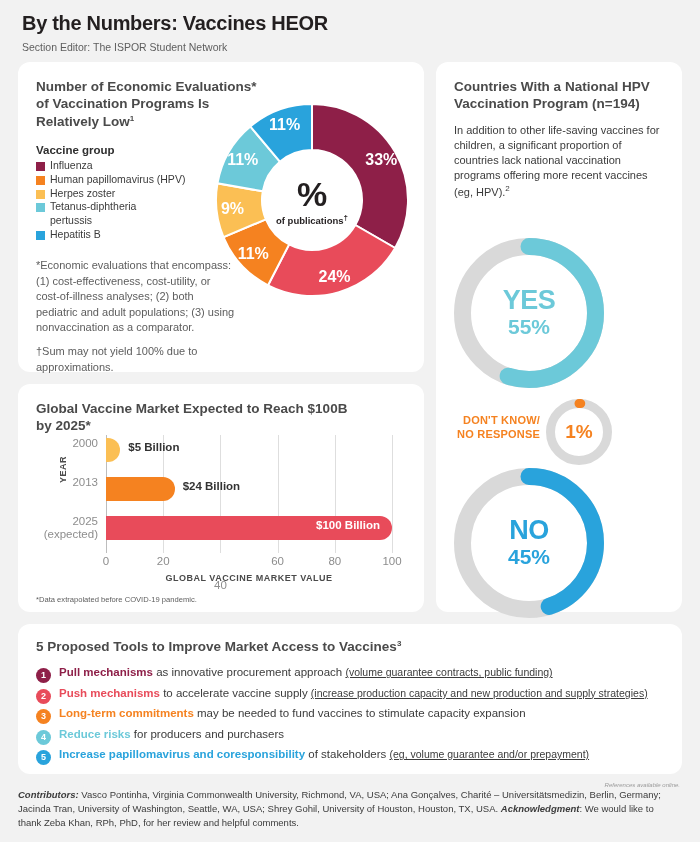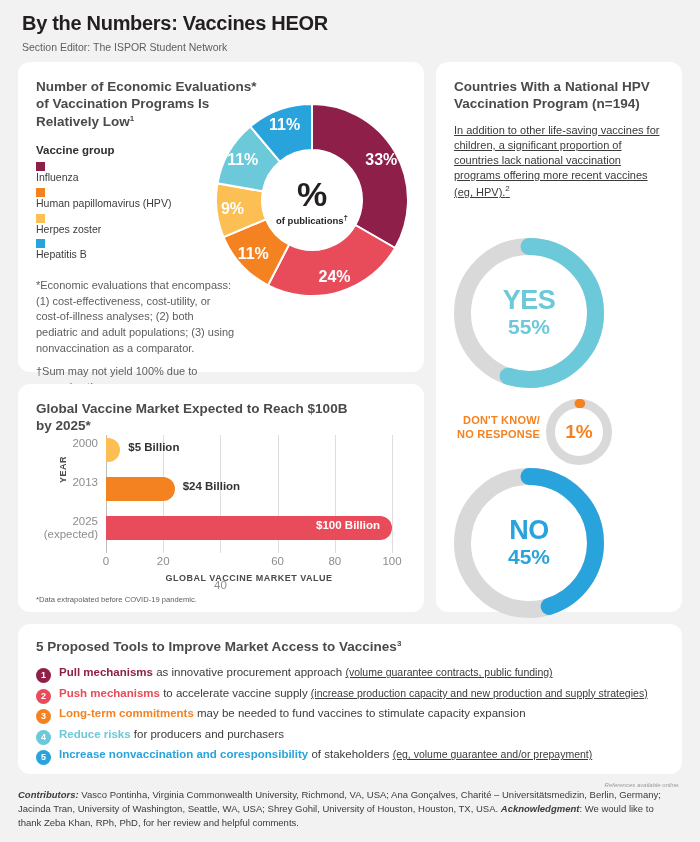--- a/index.html
+++ b/index.html
@@ -26,21 +26,21 @@
 
   .card-h {
     font-size: 13.5px; font-weight: 700; color: #4a4a4a; line-height: 1.28;
   }
   .sup { font-size: 8px; vertical-align: super; }
 
   
   #card-donut { left: 18px; top: 62px; width: 406px; height: 310px; padding: 16px 18px; }
   .legend-title { font-size: 11.5px; font-weight: 700; color: #2f2f2f; margin-top: 14px; }
   .legend { margin-top: 3px; }
-  .legend-row { display: flex; align-items: flex-start; font-size: 10.5px; color: #3b3b3b; line-height: 1.32; flex-direction: column; }
+  .legend-row { display: flex; align-items: flex-start; font-size: 10.5px; color: #3b3b3b; line-height: 1.32; }
   .sw { width: 9px; height: 9px; flex: 0 0 9px; margin-top: 3px; margin-right: 5px; }
   .legend-row .lbl { white-space: pre-line; }
   .fn { font-size: 11px; color: #5d5d5d; line-height: 1.42; }
   .fn-1 { margin-top: 16px; width: 200px; }
   .fn-2 { margin-top: 8px; width: 215px; }
 
   .donut-wrap { position: absolute; left: 196px; top: 22px; width: 196px; height: 235px; }
   .donut-hole-txt {
     position: absolute; left: 50%; top: 50%; transform: translate(-50%,-50%);
     text-align: center; width: 120px;
@@ -63,21 +63,21 @@
   .ylabel { position: absolute; left: 22px; top: 48px; font-size: 9px; font-weight: 700;
             color: #4a4a4a; letter-spacing: .5px; transform: rotate(-90deg); transform-origin: left top; }
   .xticks { position: relative; margin-left: 70px; margin-right: 14px; height: 16px; margin-top: 2px; }
   .xtick { position: absolute; font-size: 11.5px; color: #8d8d8d; transform: translateX(-50%); }
   .xtitle { text-align: center; font-size: 9px; font-weight: 700; color: #4a4a4a;
             letter-spacing: .5px; margin-top: 2px; margin-left: 56px; }
   .bar-fn { font-size: 7.6px; color: #5d5d5d; margin-top: 12px; }
 
   
   #card-hpv { left: 436px; top: 62px; width: 246px; height: 550px; padding: 16px 18px; }
-  .hpv-body { font-size: 11px; color: #3b3b3b; line-height: 1.38; margin-top: 10px; text-decoration: underline; }
+  .hpv-body { font-size: 11px; color: #3b3b3b; line-height: 1.38; margin-top: 10px; }
   .ring-wrap { position: relative; }
   .ring-txt { position: absolute; left: 50%; top: 50%; transform: translate(-50%,-50%); text-align: center; }
   .ring-word { font-size: 27px; font-weight: 700; line-height: 1; letter-spacing: -.5px; }
   .ring-pct { font-size: 21px; font-weight: 700; line-height: 1.1; margin-top: 1px; }
   .dk-label { font-size: 11px; font-weight: 700; color: #f58220; line-height: 1.25;
               letter-spacing: .2px; text-align: right; }
 
   
   #card-tools { left: 18px; top: 624px; width: 664px; height: 150px; padding: 14px 18px; }
   .tool-list { margin-top: 11px; }
@@ -118,20 +118,25 @@
           <span class="sw" style="background: rgb(142, 31, 72);"></span>
           <span class="lbl">Influenza</span>
         </div>
         <div class="legend-row">
           <span class="sw" style="background: rgb(245, 130, 32);"></span>
           <span class="lbl">Human papillomavirus (HPV)</span>
         </div>
         <div class="legend-row">
           <span class="sw" style="background: rgb(251, 191, 84);"></span>
           <span class="lbl">Herpes zoster</span>
+        </div>
+        <div class="legend-row">
+          <span class="sw" style="background: rgb(108, 201, 217);"></span>
+          <span class="lbl">Tetanus-diphtheria
+pertussis</span>
         </div>
         <div class="legend-row">
           <span class="sw" style="background: rgb(41, 163, 220);"></span>
           <span class="lbl">Hepatitis B</span>
         </div>
       </div>
 
     <div class="fn fn-1">*Economic evaluations that encompass: (1) cost-effectiveness, cost-utility, or cost-of-illness analyses; (2) both pediatric and adult populations; (3) using nonvaccination as a comparator.</div>
     <div class="fn fn-2">†Sum may not yield 100% due to approximations.</div>
 
@@ -247,21 +252,21 @@
         <div class="tool-row">
           <div class="num" style="background: rgb(245, 130, 32);">3</div>
           <div class="tool-txt"><b style="color: rgb(245, 130, 32);">Long-term commitments</b><span> may be needed to fund vaccines to stimulate capacity expansion</span></div>
         </div>
         <div class="tool-row">
           <div class="num" style="background: rgb(108, 201, 217);">4</div>
           <div class="tool-txt"><b style="color: rgb(108, 201, 217);">Reduce risks</b><span> for producers and purchasers</span></div>
         </div>
         <div class="tool-row">
           <div class="num" style="background: rgb(41, 163, 220);">5</div>
-          <div class="tool-txt"><b style="color: rgb(41, 163, 220);">Increase nonvaccination and coresponsibility</b><span> of stakeholders </span><span class="tail">(eg, volume guarantee and/or prepayment)</span></div>
+          <div class="tool-txt"><b style="color: rgb(41, 163, 220);">Increase papillomavirus and coresponsibility</b><span> of stakeholders </span><span class="tail">(eg, volume guarantee and/or prepayment)</span></div>
         </div>
       </div>
   </div>
 
   <div class="footer">
     <div class="refs">References available online.</div>
     <div class="contrib">
       <i>Contributors:</i><span> Vasco Pontinha, Virginia Commonwealth University, Richmond, VA, USA; Ana Gonçalves, Charité – Universitätsmedizin, Berlin, Germany; Jacinda Tran, University of Washington, Seattle, WA, USA; Shrey Gohil, University of Houston, Houston, TX, USA. </span><i>Acknowledgment</i><span>: We would like to thank Zeba Khan, RPh, PhD, for her review and helpful comments.</span>
     </div>
   </div>

